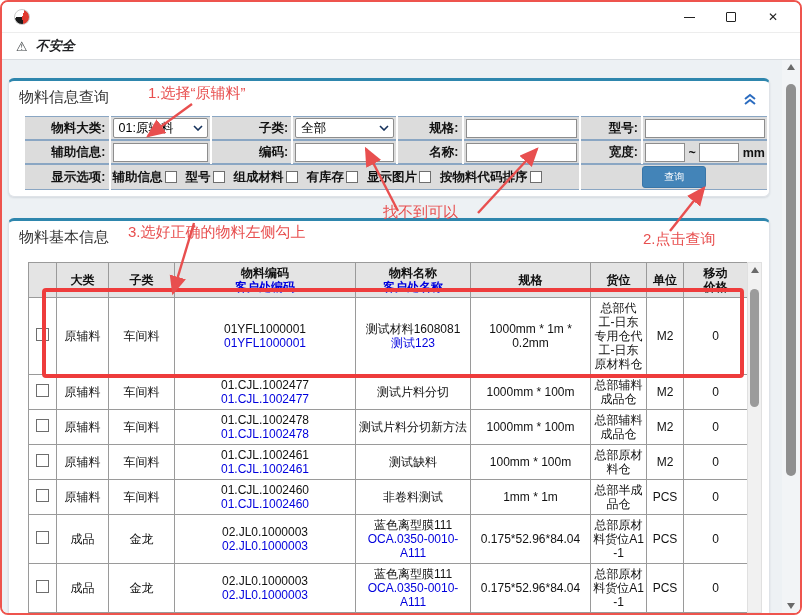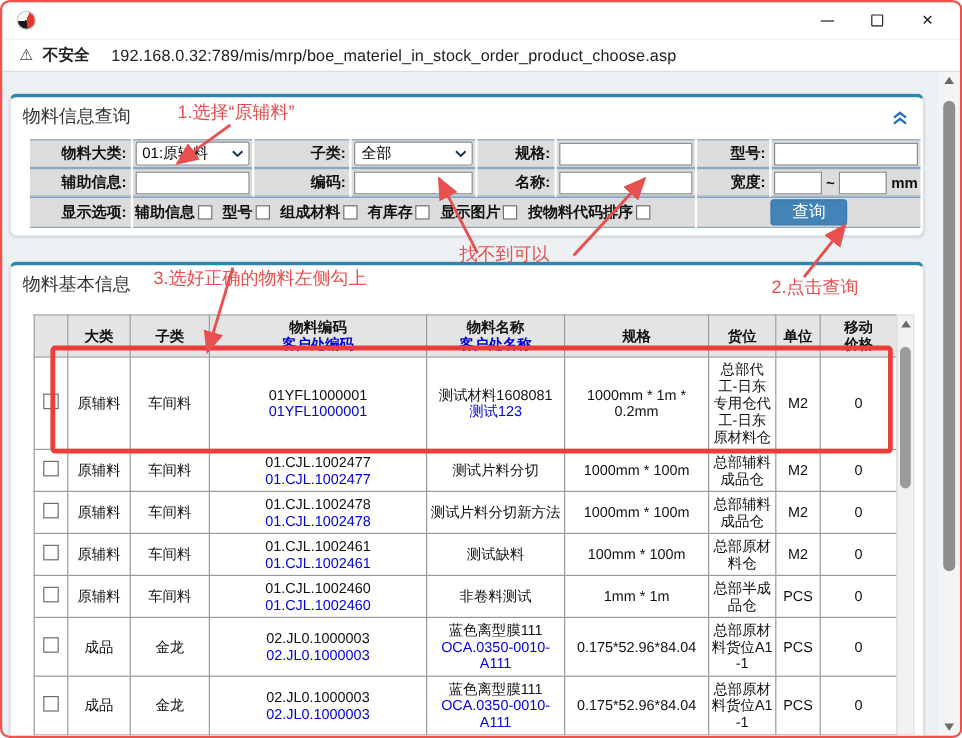--- a/index.html
+++ b/index.html
@@ -12,21 +12,21 @@
   .title { font-size:12.5px; color:#1a1a1a; margin-left:9px; white-space:nowrap; }
   .wc { position:absolute; right:6px; top:0; height:30px; display:flex; align-items:center; }
   .wbtn { width:42px; height:28px; background:transparent; border:none; display:flex; align-items:center; justify-content:center; color:#222; cursor:pointer; }
   .glyph-min { display:inline-block; width:11px; border-top:1.4px solid #222; }
   .glyph-max { display:inline-block; width:10px; height:10px; border:1.3px solid #222; border-radius:1px; }
   .glyph-close { font-size:12px; line-height:1; }
 
   
   .urlbar { height:28px; background:#fff; border-top:1px solid #ededed; border-bottom:1px solid #d9dde1; display:flex; align-items:center; padding-left:14px; }
   .warn-icon { font-size:13px; color:#3c4043; margin-right:8px; }
-  .sec { font-size:13px; font-weight:bold; color:#202124; margin-right:18px; }
+  .sec { font-size:13px; font-weight:bold; color:#202124; margin-right:18px;font-style:italic; }
   .url { font-size:13.5px; color:#202124; letter-spacing:.1px; }
 
   
   .page { position:relative; height:553px; background:#edf1f4; overflow:hidden; }
   .panel { position:absolute; background:#fff; border:1px solid #dfe3e8; border-top:3px solid var(--accent,#2e86ad); border-radius:6px; box-shadow:0 1px 2px rgba(60,70,90,.14); }
   .qpanel { left:6px; top:18px; width:762px; height:119px; }
   .tpanel { left:6px; top:158px; width:762px; height:500px; }
   .ptitle { font-size:15px; color:#333; padding:7px 0 0 10px; }
   .collapse { position:absolute; right:12px; top:11px; cursor:pointer; }
 
@@ -36,21 +36,21 @@
   .qtable td.lbl { font-weight:bold; text-align:right; color:#111; padding-right:3px; white-space:nowrap; }
   .txt { width:100%; height:19px; border:1px solid #8d8d8d; background:#fff; font-size:12px; padding:0 3px; font-family:inherit; }
   .txt.small { width:40px; }
   .sel { height:20px; background:#fff; border:1px solid #8d8d8d; border-radius:2px; display:flex; align-items:center; justify-content:space-between; padding:0 4px 0 5px; cursor:pointer; }
   .sel .selval { font-size:12.5px; color:#000000; white-space:nowrap; }
   .wcell { white-space:nowrap; }
   .tilde, .wunit { font-weight:bold; font-size:12.5px; color:#111; }
   .cbx { display:inline-block; width:12px; height:12px; border:1px solid #6e6e6e; background:#fff; vertical-align:-2px; margin:0 9px 0 2px; cursor:pointer; }
   .opt-label { font-weight:bold; font-size:12.5px; color:#111; }
   .btncell { text-align:center; }
-  .query-btn { width:64px; height:22px; background:var(--btn,#4384b8); color:#fff; border:1px solid #3a76a8; border-radius:3px; font-size:14px; cursor:pointer; font-family:inherit; }
+  .query-btn { width:64px; height:22px; background:var(--btn,#4384b8); color:#fff; border:1px solid #3a76a8; border-radius:3px; font-size:10px; cursor:pointer; font-family:inherit; }
 
   
   .dtable-wrap { position:absolute; left:26px; top:202px; width:719px; }
   .dtable { border-collapse:collapse; table-layout:fixed; width:719px; background:#fff; }
   .dtable th, .dtable td { border:1px solid #9a9a9a; font-size:12px; line-height:14px; text-align:center; vertical-align:middle; padding:3px 2px; color:#111; overflow:hidden; }
   .dtable th { background:#e4e4e4; font-weight:bold; }
   .h2 { font-weight:bold; }
   .h2.blue, .sub { color:var(--link,#0000dd); }
   .col-loc { word-break:break-all; }
   .rowcbx { display:inline-block; width:13px; height:13px; border:1px solid #6e6e6e; background:#fff; cursor:pointer; }
@@ -84,21 +84,20 @@
         </button>
       <button class="wbtn">
           <span class="glyph-close">✕</span>
         </button>
     </div>
   </div>
 
   <div class="urlbar">
     <span class="warn-icon">⚠</span>
     <span class="sec">不安全</span>
-    <span class="url">192.168.0.32:789/mis/mrp/boe_materiel_in_stock_order_product_choose.asp</span>
   </div>
 
   <div class="page">
 
     <div class="panel qpanel">
       <div class="ptitle">物料信息查询</div>
       <span class="collapse">
         <svg width="14" height="13" viewBox="0 0 14 13">
             <polyline points="2,6 7,2 12,6" fill="none" stroke="#2b6cc0" stroke-width="2"></polyline>
             <polyline points="2,11 7,7 12,11" fill="none" stroke="#2b6cc0" stroke-width="2"></polyline>

